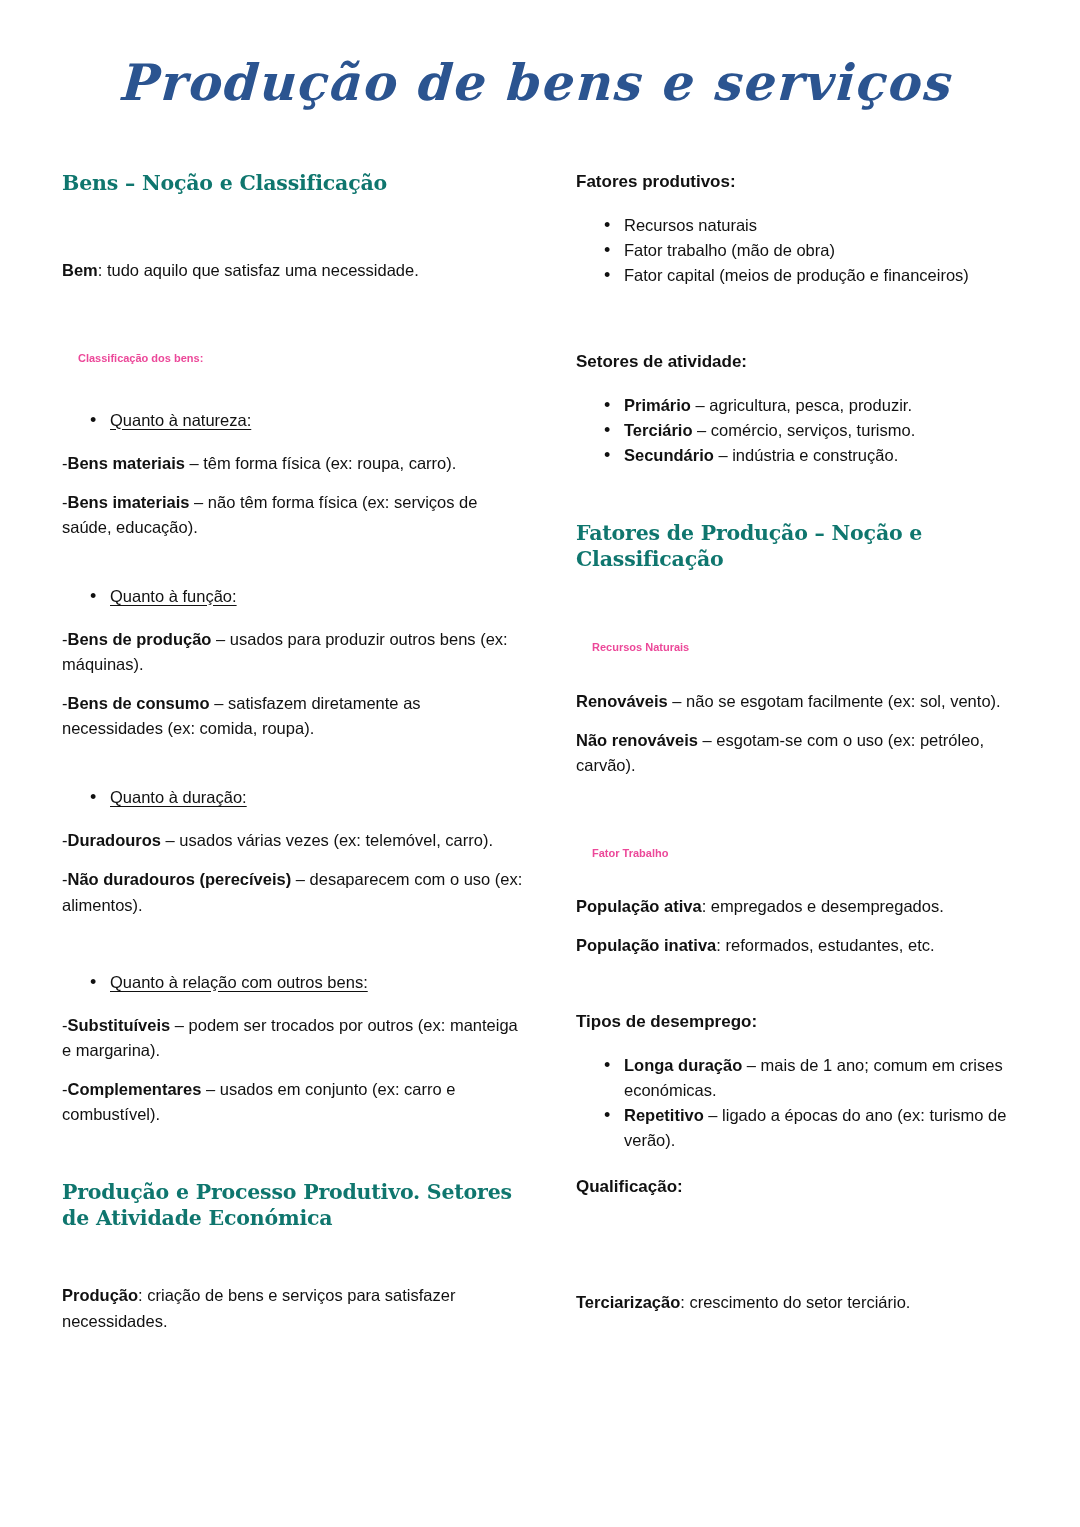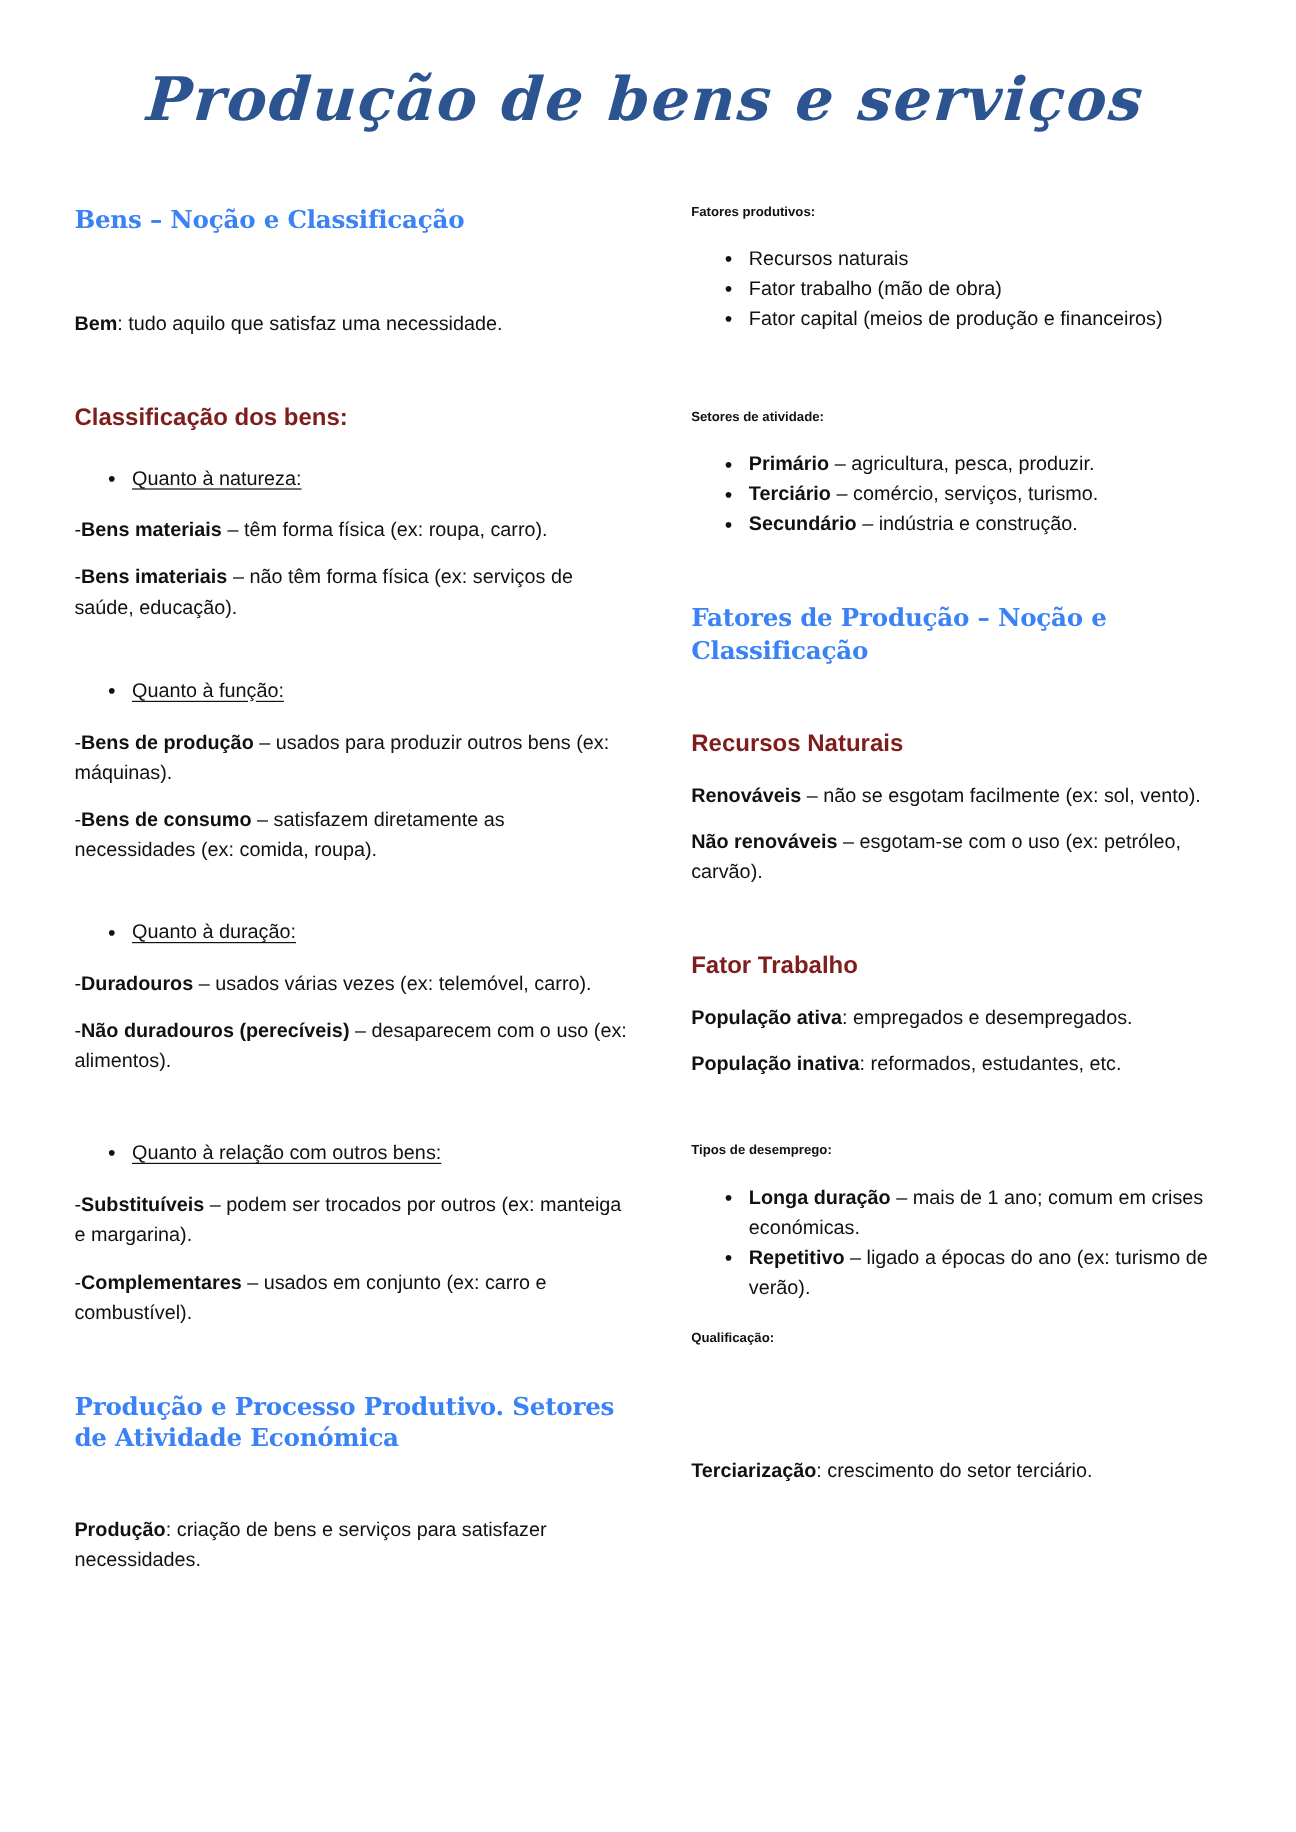--- a/index.html
+++ b/index.html
@@ -45,37 +45,37 @@
     flex: 0 0 462px;
   }
   .col-right {
     padding-left: 8px;
   }
 
   
   h2.section-heading {
     font-family: "DejaVu Serif", serif;
     font-weight: 700;
-    color: #3b82f6;
+    color: #0f766e;
     font-size: 20.5px;
     line-height: 1.28;
     letter-spacing: -0.2px;
     margin: 0;
   }
   h3.sub-heading {
     font-family: "Liberation Sans", sans-serif;
     font-weight: 700;
-    color: #7f1d1d;
-    font-size: 20px;
+    color: #ec4899;
+    font-size: 11px;
     line-height: 1.3;
-    margin: 0;
+    margin: 16px;
   }
   .label-bold {
     font-weight: 700;
-    font-size: 11px;
+    font-size: 17px;
     line-height: 1.45;
     color: #111111;
     margin: 0;
   }
 
   
   p.body-text {
     font-size: 16.5px;
     line-height: 1.52;
     margin: 0;

